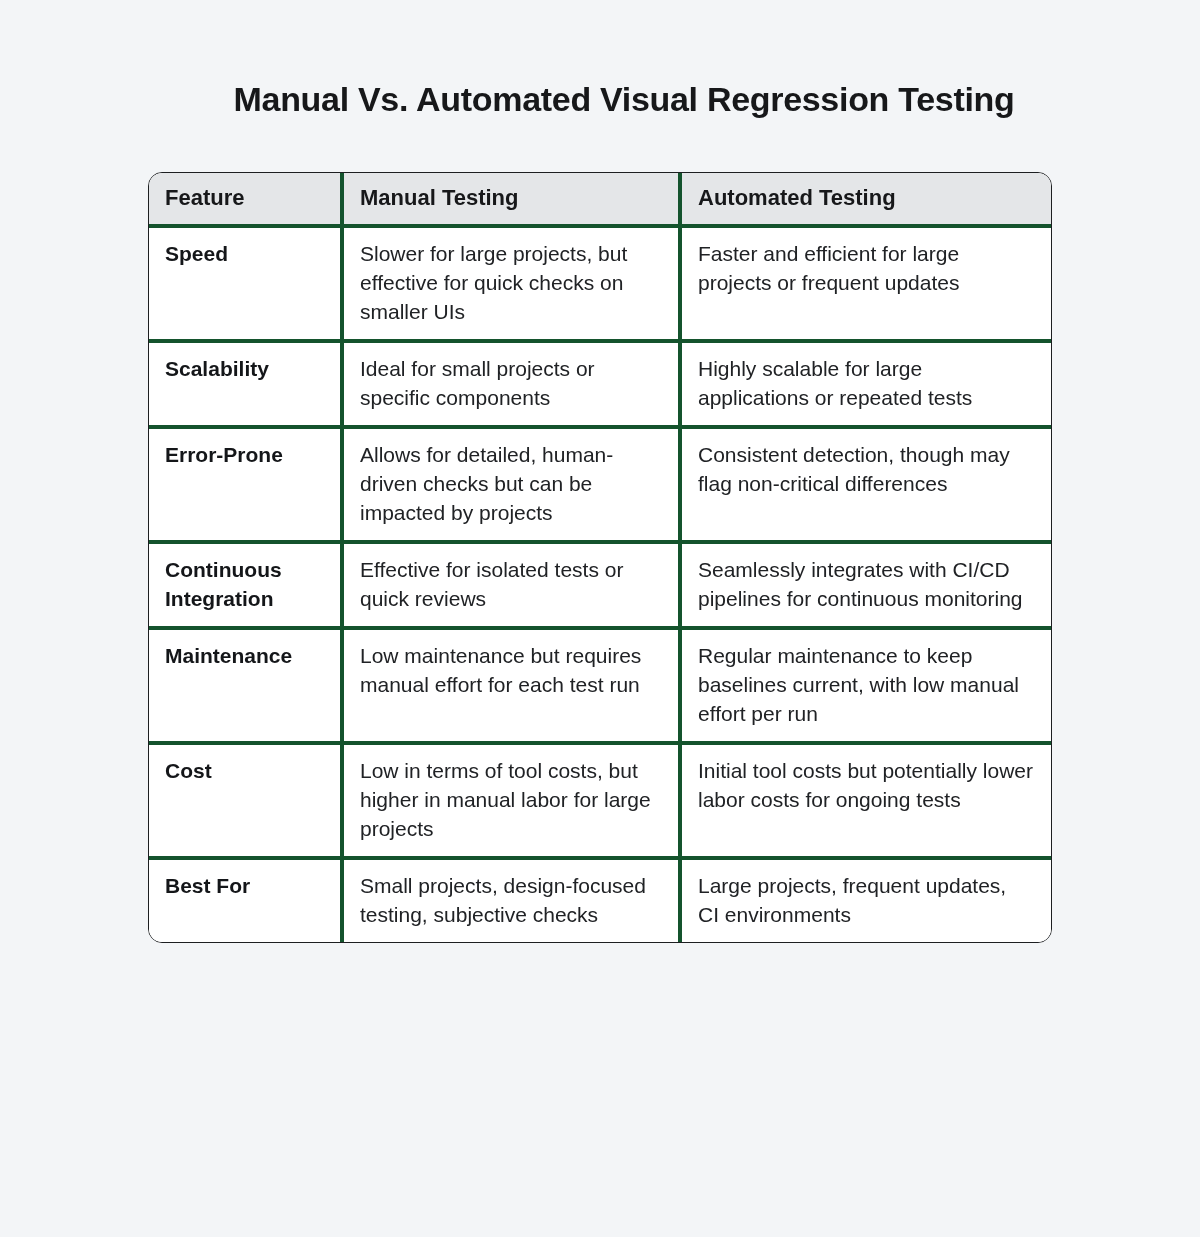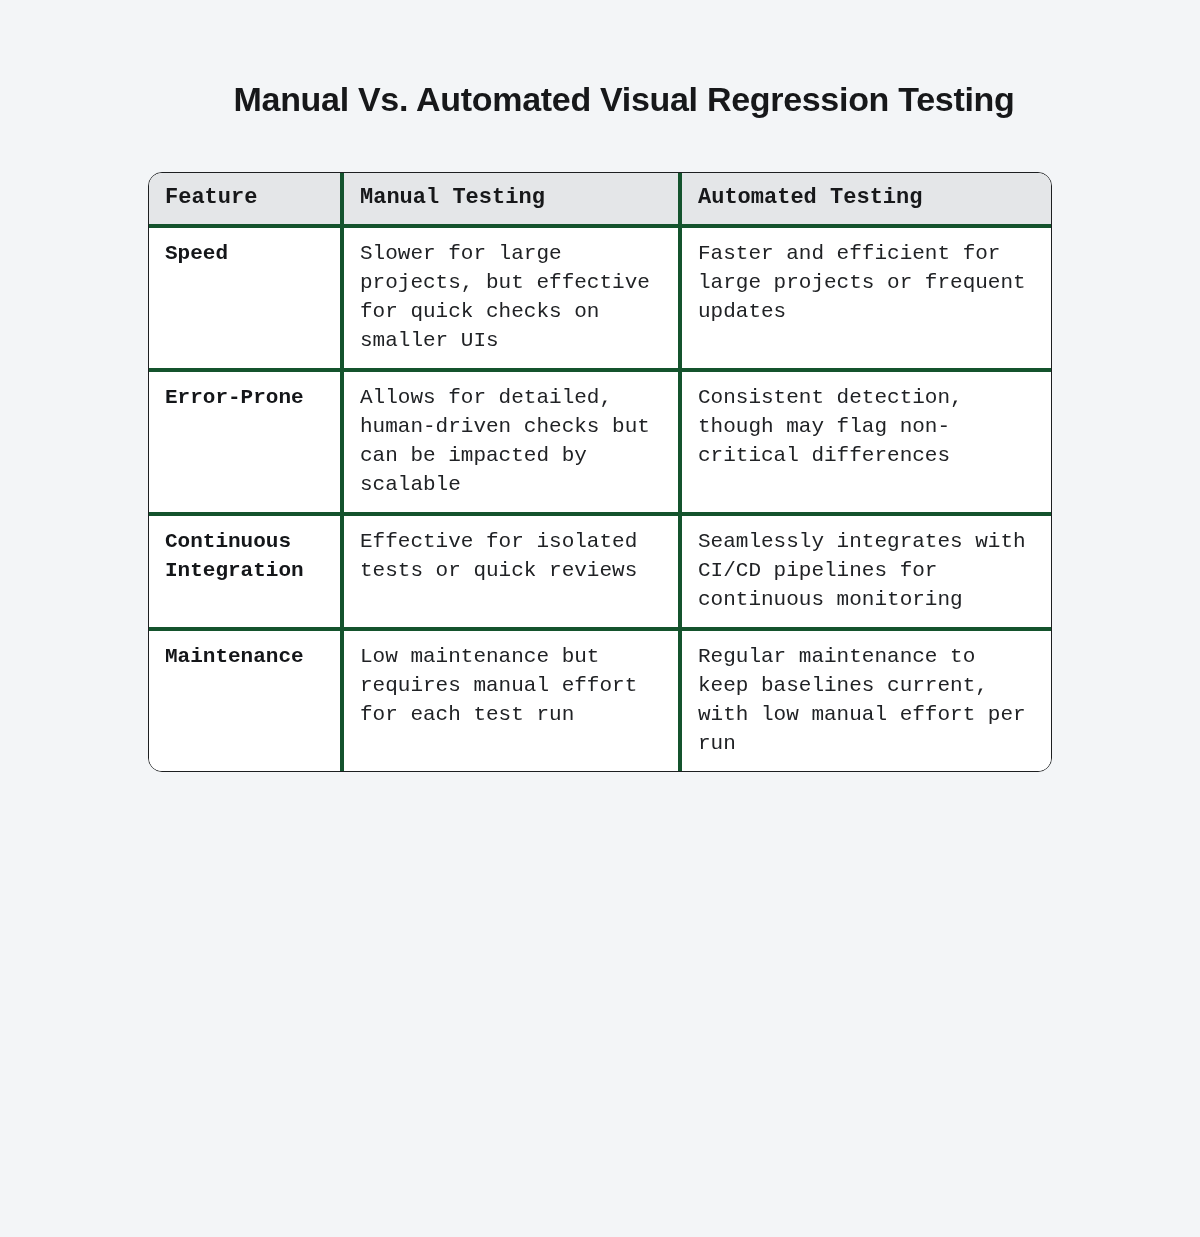--- a/index.html
+++ b/index.html
@@ -25,21 +25,20 @@
     color: #17181a;
     padding-left: 48px;
   }
   .table-wrap {
     width: 902px;
     margin: 4px auto;
     background: #ffffff;
     border: 1.5px solid #1d1f21;
     border-radius: 14px;
     overflow: hidden;
-    font-family: Liberation Mono, monospace;
   }
   table.compare {
     width: 100%;
     border-collapse: collapse;
     table-layout: fixed;
   }
   col.c-feature   { width: 193px; }
   col.c-manual    { width: 338px; }
   col.c-automated { width: auto;  }
   th, td {
@@ -96,36 +95,51 @@
       </tr>
     </thead>
     <tbody>
   <tr>
     <td class="feature">Speed</td>
     <td>Slower for large projects, but effective for quick checks on smaller UIs</td>
     <td>Faster and efficient for large projects or frequent updates</td>
   </tr>
 
 
+  <tr>
+    <td class="feature">Scalability</td>
+    <td>Ideal for small projects or specific components</td>
+    <td>Highly scalable for large applications or repeated tests</td>
+  </tr>
 
   <tr>
     <td class="feature">Error-Prone</td>
-    <td>Allows for detailed, human-driven checks but can be impacted by scalable</td>
+    <td>Allows for detailed, human-driven checks but can be impacted by projects</td>
     <td>Consistent detection, though may flag non-critical differences</td>
   </tr>
 
   <tr>
     <td class="feature">Continuous Integration</td>
     <td>Effective for isolated tests or quick reviews</td>
     <td>Seamlessly integrates with CI/CD pipelines for continuous monitoring</td>
   </tr>
 
 
   <tr>
     <td class="feature">Maintenance</td>
     <td>Low maintenance but requires manual effort for each test run</td>
     <td>Regular maintenance to keep baselines current, with low manual effort per run</td>
   </tr>
 
+  <tr>
+    <td class="feature">Cost</td>
+    <td>Low in terms of tool costs, but higher in manual labor for large projects</td>
+    <td>Initial tool costs but potentially lower labor costs for ongoing tests</td>
+  </tr>
 
+  <tr>
+    <td class="feature">Best For</td>
+    <td>Small projects, design-focused testing, subjective checks</td>
+    <td>Large projects, frequent updates, CI environments</td>
+  </tr>
 </tbody>
   </table>
 </div>
 
 </body></html>

